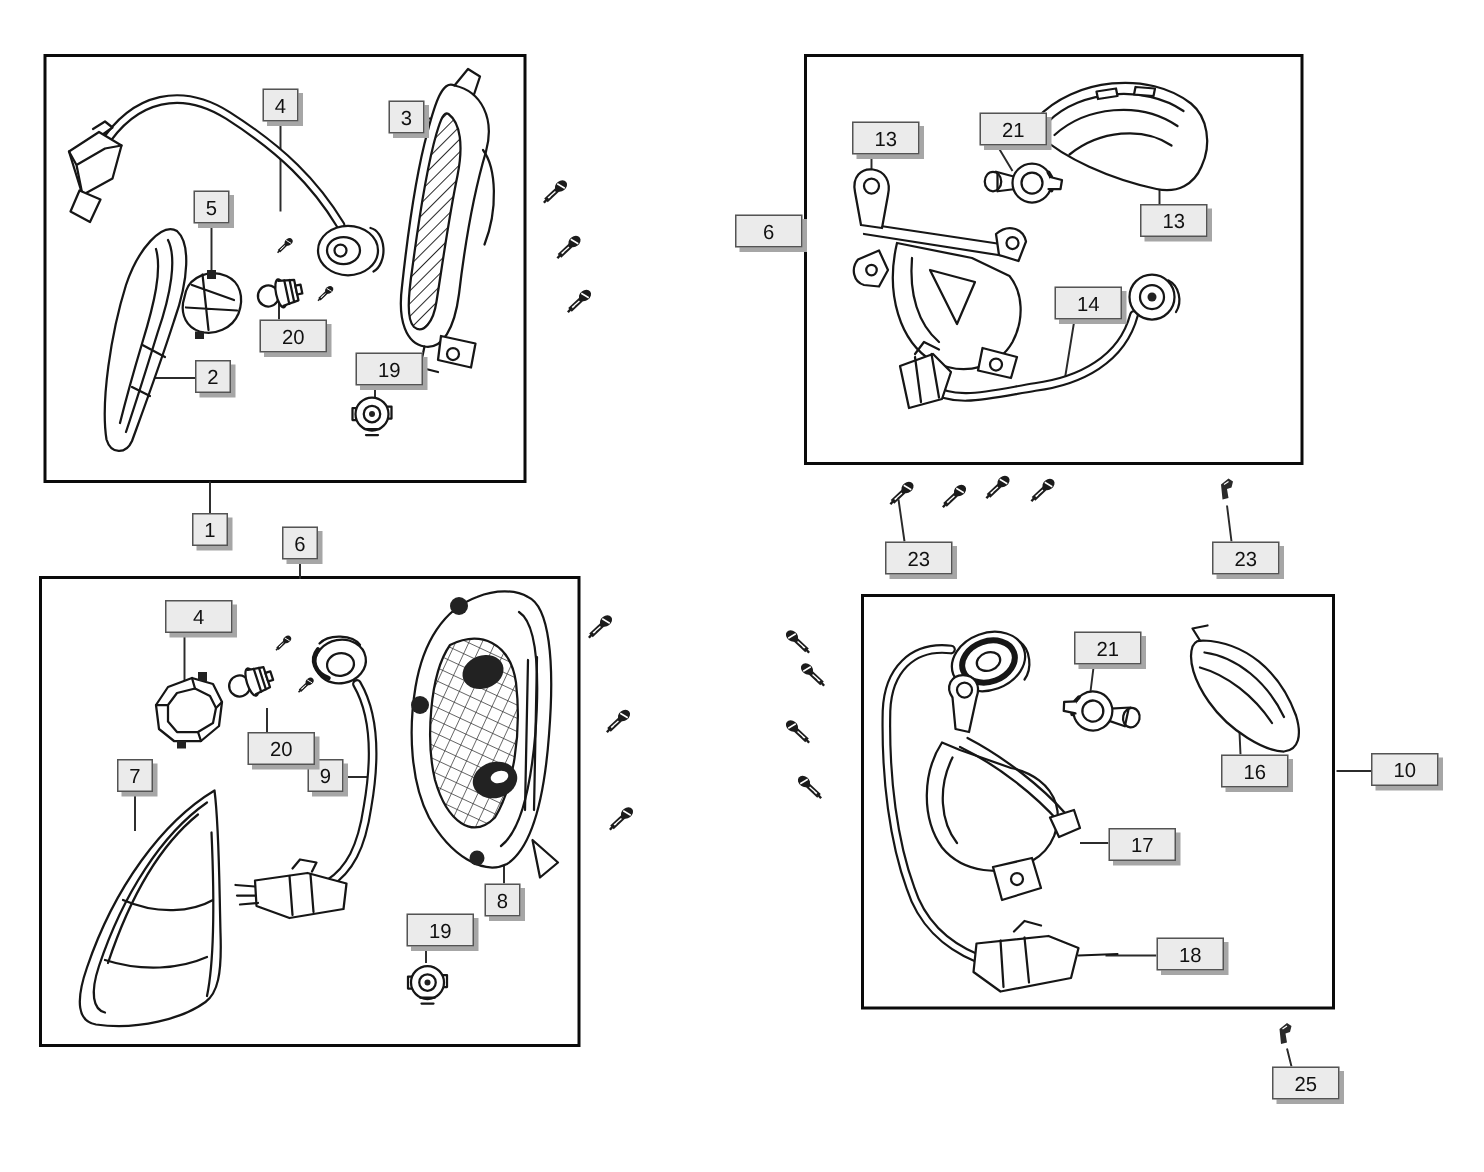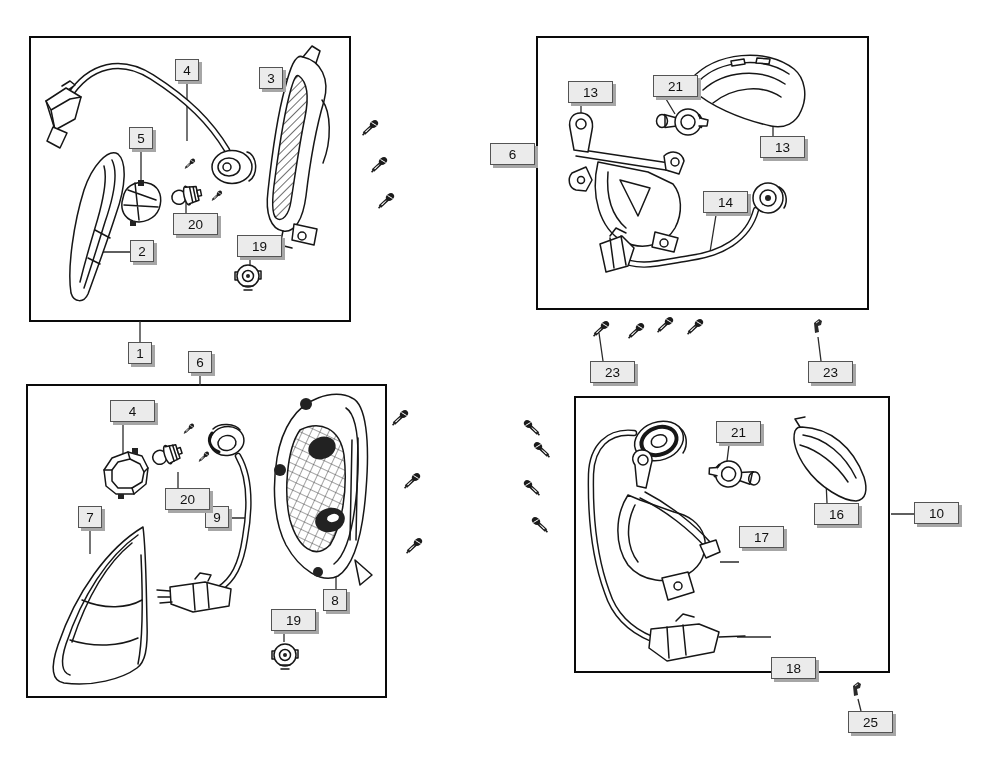--- a/index.html
+++ b/index.html
@@ -295,18 +295,18 @@
 <div class="callout c2" style="left:165px;top:488px;">20</div>
 <div class="callout c2" style="left:490px;top:143px;">6</div>
 <div class="callout c2" style="left:760px;top:136px;">13</div>
 <div class="callout c2" style="left:568px;top:81px;">13</div>
 <div class="callout c2" style="left:703px;top:191px;">14</div>
 <div class="callout c2" style="left:653px;top:75px;">21</div>
 <div class="callout c2" style="left:590px;top:361px;">23</div>
 <div class="callout c2" style="left:808px;top:361px;">23</div>
 <div class="callout c2" style="left:914px;top:502px;">10</div>
 <div class="callout c2" style="left:814px;top:503px;">16</div>
-<div class="callout c2" style="left:739px;top:526px;text-align:right;">17</div>
-<div class="callout c2" style="left:771px;top:625px;margin-top:32px;">18</div>
+<div class="callout c2" style="left:739px;top:552px;text-align:right;">17</div>
+<div class="callout c2" style="left:771px;top:625px;">18</div>
 <div class="callout c2" style="left:716px;top:421px;">21</div>
 <div class="callout c2" style="left:848px;top:711px;">25</div>
 
 </div>
 
 </body></html>

